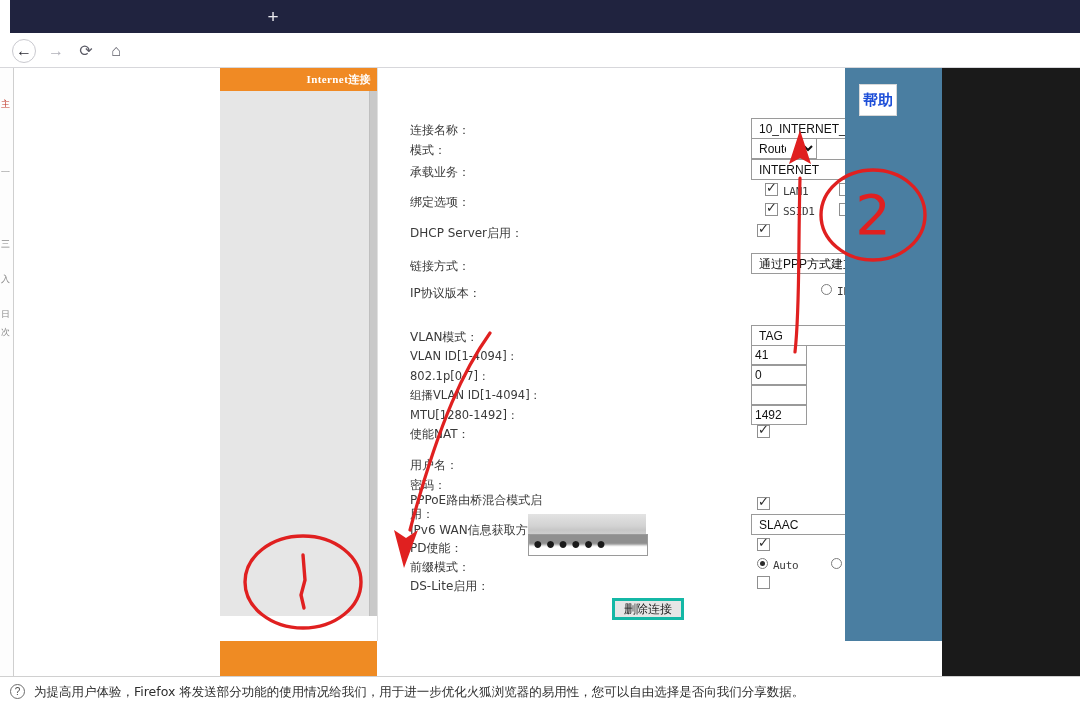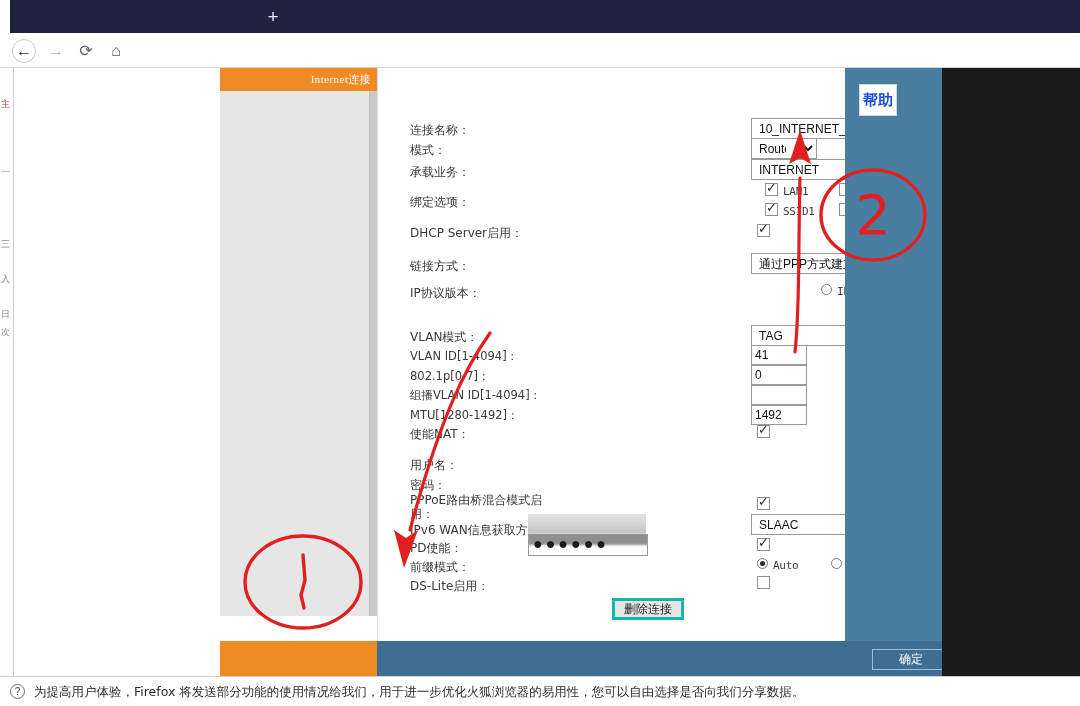--- a/index.html
+++ b/index.html
@@ -109,21 +109,21 @@
 
   .router-ui {
     position: absolute; left: 220px; top: 0px; width: 722px; height: 608px;
   }
   .orange-header {
     position: absolute; left: 0; top: 0; width: 157px; height: 23px;
     background: #f08a24;
   }
   .orange-header-text {
     position: absolute; right: 6px; top: 4px;
-    font-size: 11px; color: #ffffff; font-weight: normal;
+    font-size: 11px; color: #ffffff; font-weight: bold;
     font-family: "Liberation Serif", serif; letter-spacing: .4px;
   }
   .left-panel {
     position: absolute; left: 0; top: 23px; width: 150px; height: 525px;
     background: #e6e6e6; border-right: 1px solid #bfbfbf;
   }
   .left-panel-scroll {
     position: absolute; left: 150px; top: 23px; width: 7px; height: 525px;
     background: #c9c9c9;
   }
@@ -436,24 +436,20 @@
           <button class="btn-gray" style="left:234px; top:530px; width:72px; height:22px;">删除连接</button>
         </div>
       </div>
 
       <div class="blue-panel">
         <div class="help-btn">
           <span>帮助</span>
         </div>
       </div>
 
-      <div class="blue-footer">
-        <button class="btn-ok">确定</button>
-        <button class="btn-cancel">取消</button>
-      </div>
     </div>
 
     <div class="blur-user"></div>
     <div class="pw-field">
       <div class="pw-blur"></div>
       <div class="pw-dots">●●●●●●</div>
     </div>
 
     <div class="right-white-strip"></div>
     <div class="right-dark"></div>

